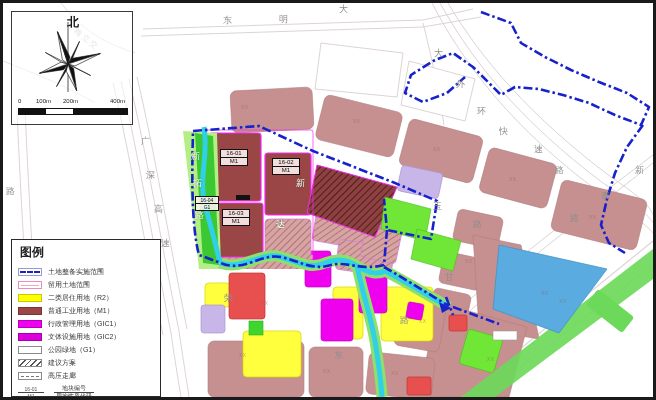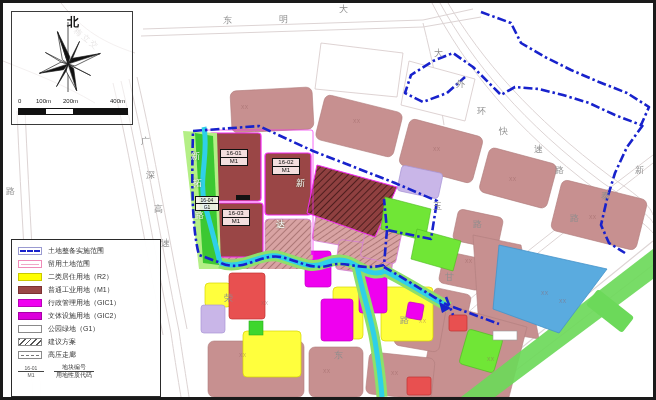--- a/index.html
+++ b/index.html
@@ -293,20 +293,21 @@
       <span class="tick" style="left:94px">400m</span>
       <div class="bar">
         <div class="seg" style="width:27px;background:#111"></div>
         <div class="seg" style="width:27px;background:#fff"></div>
         <div class="seg" style="width:54px;background:#111"></div>
       </div>
     </div>
   </div>
 
   <div class="legend">
+    <div class="legend-title">图例</div>
 
     <div class="lrow">
       <span class="sw sw-boundary"></span>
       <span class="ltext">土地整备实施范围</span>
     </div>
     <div class="lrow">
       <span class="sw sw-reserved"></span>
       <span class="ltext">留用土地范围</span>
     </div>
     <div class="lrow">

